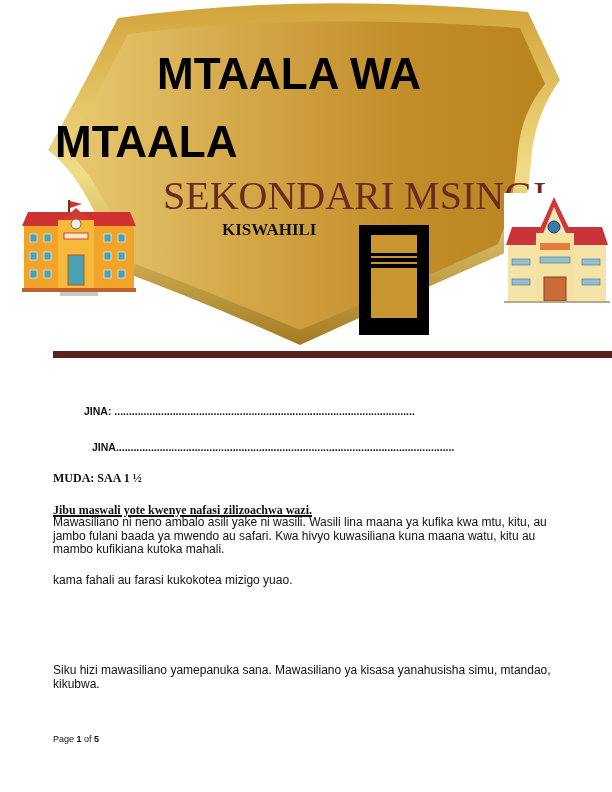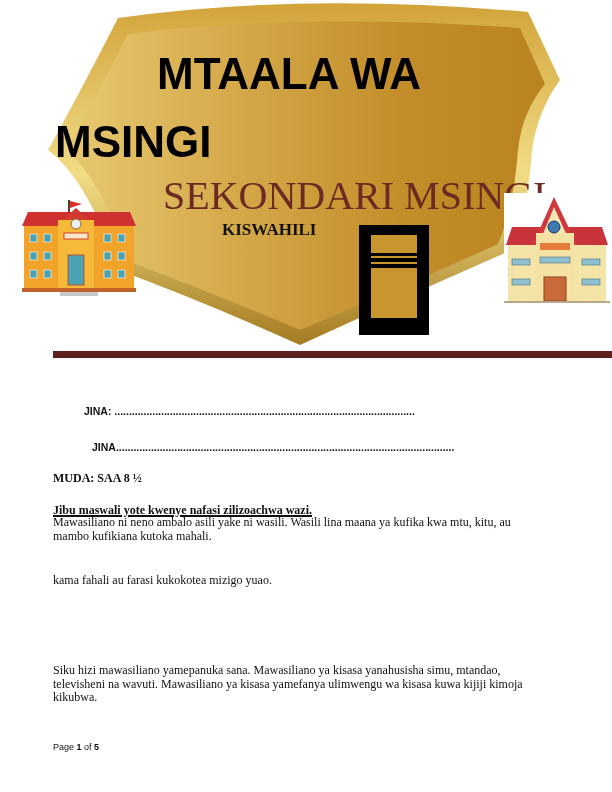--- a/index.html
+++ b/index.html
@@ -9,23 +9,23 @@
   .title2 { position:absolute; left:55px; top:120px; font-family:"Liberation Sans", sans-serif; font-weight:bold; font-size:44px; color:#000; white-space:nowrap; line-height:1; }
   .subtitle { position:absolute; left:163px; top:176px; font-family:"Liberation Serif", serif; font-size:40px; color:#6b2a22; white-space:nowrap; line-height:1; }
   .subject { position:absolute; left:222px; top:221px; font-family:"Liberation Serif", serif; font-weight:bold; font-size:17px; color:#111; white-space:nowrap; line-height:1; }
   .book-icon { position:absolute; left:359px; top:223px; width:70px; height:112px; }
   .school-left { position:absolute; left:18px; top:200px; width:122px; height:100px; }
   .school-right { position:absolute; left:504px; top:193px; width:106px; height:120px; }
   .rule { position:absolute; left:53px; top:351px; width:559px; height:7px; background:#5e2120; }
   .field { position:absolute; font-family:"Liberation Sans", sans-serif; font-weight:bold; font-size:10.5px; white-space:nowrap; color:#111; }
   .muda { position:absolute; left:53px; top:471px; font-family:"Liberation Serif", serif; font-weight:bold; font-size:12px; }
   .instr { position:absolute; left:53px; top:503px; font-family:"Liberation Serif", serif; font-weight:bold; font-size:12px; text-decoration:underline; text-decoration-thickness:1.5px; }
-  .para { position:absolute; left:53px; width:540px; font-family:Liberation Serif, serif; font-size:12px; line-height:13.6px; color:#111; }
+  .para { position:absolute; left:53px; width:540px; font-family:Liberation Sans, sans-serif; font-size:12px; line-height:13.6px; color:#111; }
   .para span { display:block; white-space:nowrap; }
-  .footer { position:absolute; left:53px; top:734px; font-family:"Liberation Sans", sans-serif; font-size:9px; color:#111;margin-top:8px; }
+  .footer { position:absolute; left:53px; top:734px; font-family:"Liberation Sans", sans-serif; font-size:9px; color:#111; }
   .footer b { font-weight:bold; }
 </style>
 </head>
 <body>
 
 <svg id="shield" viewBox="0 0 612 360" xmlns="http://www.w3.org/2000/svg">
   <defs>
     <linearGradient id="goldFill" x1="0" y1="0" x2="1" y2="0">
       <stop offset="0" stop-color="#e8c971"></stop>
       <stop offset="0.35" stop-color="#d4a94a"></stop>
@@ -36,21 +36,21 @@
       <stop offset="0" stop-color="#d2a43a"></stop>
       <stop offset="0.5" stop-color="#f1dc86"></stop>
       <stop offset="1" stop-color="#a47b22"></stop>
     </linearGradient>
   </defs>
   <path d="M118,18 Q300,-8 528,12 L560,80 Q538,110 532,150 Q528,210 512,250 Q420,290 300,345 Q200,300 118,270 Q88,180 48,150 Q76,100 118,18 Z" fill="url(#goldRim)"></path>
   <path d="M128,34 Q300,12 520,28 L545,84 Q522,112 518,150 Q514,206 498,244 Q410,284 300,330 Q205,290 130,262 Q102,180 66,150 Q92,105 128,34 Z" fill="url(#goldFill)"></path>
 </svg>
 
 <div class="title1">MTAALA WA</div>
-<div class="title2">MSINGI</div>
+<div class="title2">MTAALA</div>
 <div class="subtitle">SEKONDARI MSINGI</div>
 <div class="subject">KISWAHILI</div>
 
 <svg class="book-icon" viewBox="0 0 70 112" xmlns="http://www.w3.org/2000/svg">
   <rect x="0" y="2" width="70" height="110" fill="#000"></rect>
   <rect x="12" y="12" width="46" height="18" fill="#c9952e"></rect>
   <rect x="12" y="33" width="46" height="2" fill="#c9952e"></rect>
   <rect x="12" y="39" width="46" height="2" fill="#c9952e"></rect>
   <rect x="12" y="45" width="46" height="50" fill="#c9952e"></rect>
 </svg>
@@ -106,33 +106,33 @@
 <div class="rule"></div>
 
 <div class="field" style="left:84px; top:405px;">
   <span>JINA:</span>
   <span>.......................................................................................................</span>
 </div>
 <div class="field" style="left:92px; top:441px;">
   <span>JINA</span><span>....................................................................................................................</span>
 </div>
 
-<div class="muda">MUDA: SAA 8 ½</div>
+<div class="muda">MUDA: SAA 1 ½</div>
 <div class="instr">Jibu maswali yote kwenye nafasi zilizoachwa wazi.</div>
 
 <div class="para" style="top:516px;">
   <span>Mawasiliano ni neno ambalo asili yake ni wasili.   Wasili lina maana ya kufika kwa mtu, kitu, au</span>
+  <span>jambo fulani baada ya mwendo au safari.  Kwa hivyo kuwasiliana kuna maana watu, kitu au</span>
   <span>mambo kufikiana kutoka mahali.</span>
 </div>
 
 <div class="para" style="top:574px;">
   <span>kama fahali au farasi kukokotea mizigo yuao.</span>
 </div>
 
 <div class="para" style="top:664px;">
   <span>Siku hizi mawasiliano yamepanuka sana.  Mawasiliano ya kisasa yanahusisha simu, mtandao,</span>
-  <span>televisheni na wavuti.  Mawasiliano ya kisasa yamefanya ulimwengu wa kisasa kuwa kijiji kimoja</span>
   <span>kikubwa.</span>
 </div>
 
 <div class="footer">
   <span>Page </span><b>1</b><span> of </span><b>5</b>
 </div>
 
 </body></html>

